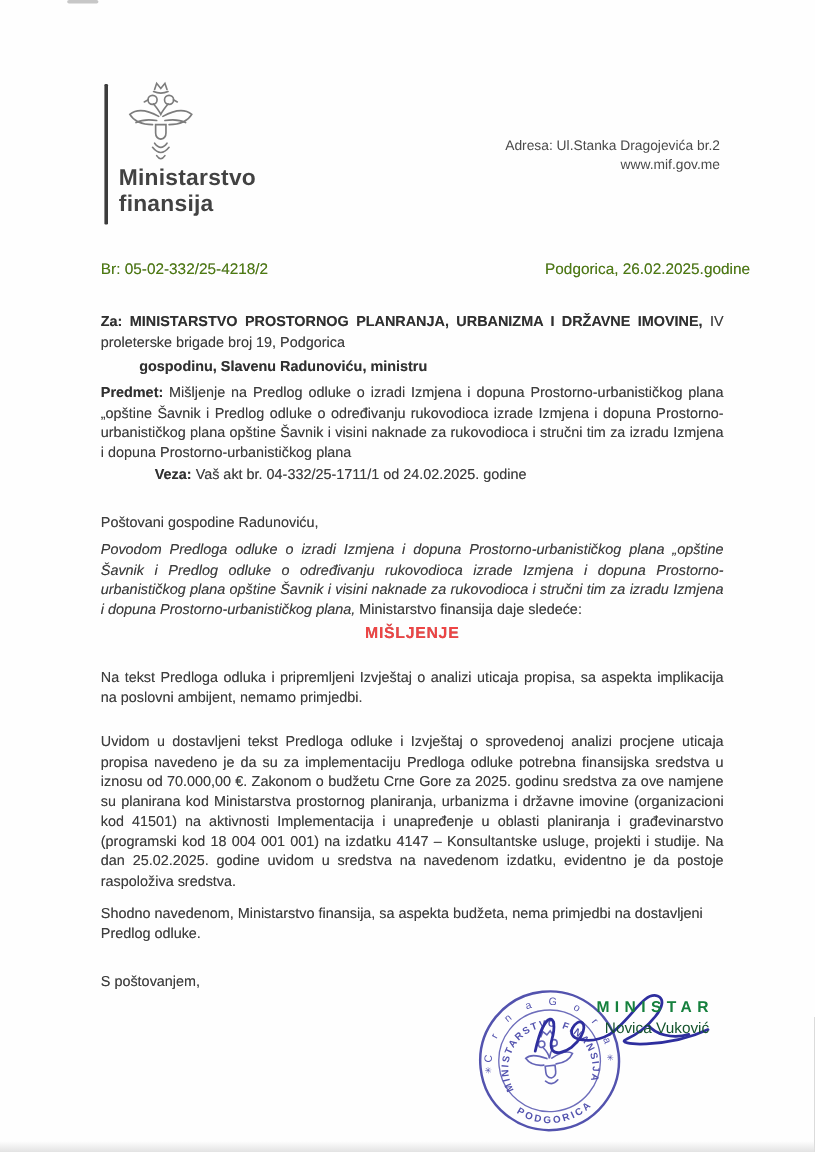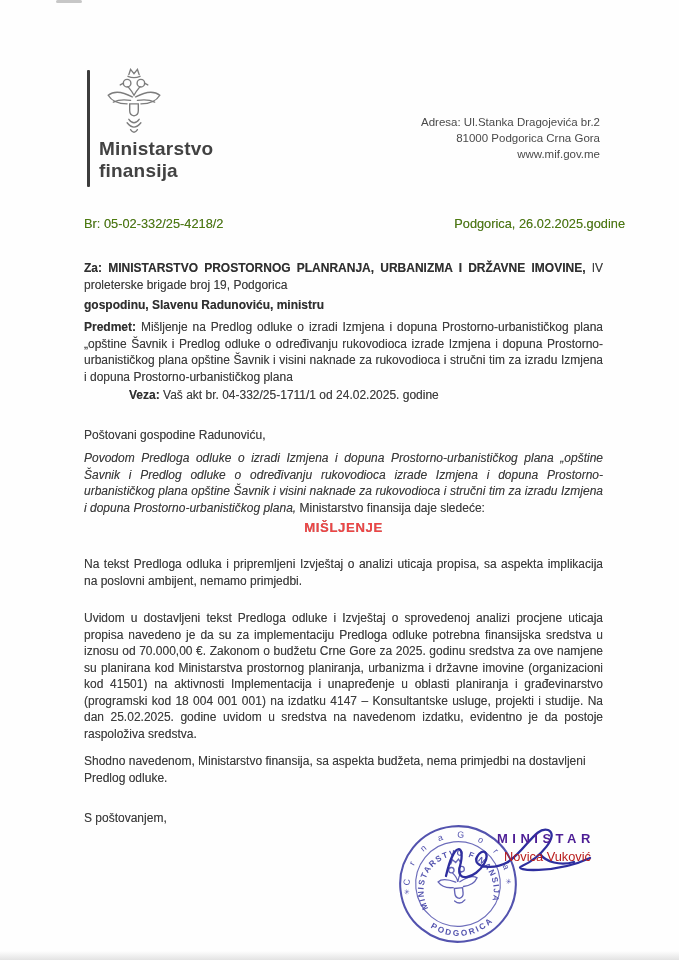--- a/index.html
+++ b/index.html
@@ -22,22 +22,22 @@
   .refrow{left:84px;right:54px;top:216px;display:flex;justify-content:space-between;font-size:12.8px;color:#4d7c0f;}
   
   .blk{left:84px;width:519px;font-size:12px;line-height:16.5px;color:#3d3d3d;}
   .just{text-align:justify;}
   b,.b{font-weight:bold;color:#303030;}
   .it{font-style:italic;}
   .heading{left:84px;width:519px;top:520px;text-align:center;font-weight:bold;font-size:13.2px;letter-spacing:.6px;color:#ef4444;}
   
   .stamp{left:394px;top:820px;width:128px;height:128px;transform:rotate(-6deg);opacity:.92;}
   .sig{left:424px;top:814px;width:190px;height:88px;}
-  .min-title{left:497px;top:831px;font-size:13px;font-weight:bold;letter-spacing:4.5px;color:#4c1d95;}
-  .min-name{left:504px;top:849px;font-size:12.8px;color:#b91c1c;}
+  .min-title{left:497px;top:831px;font-size:13px;font-weight:bold;letter-spacing:4.5px;color:#15803d;}
+  .min-name{left:504px;top:849px;font-size:12.8px;color:#14532d;}
   
   .smudge{left:56px;top:0;width:26px;height:3px;background:#b9b9b9;border-radius:2px;opacity:.8;}
   .edge-bottom{left:0;bottom:0;width:679px;height:9px;background:linear-gradient(180deg,rgba(255,255,255,0),#e3e3e3);}
   .txtshadow{text-shadow:0 0 .5px rgba(70,70,70,.55);}
 </style>
 </head>
 <body>
 
 <div class="page">
 
@@ -71,33 +71,32 @@
     </g>
   </svg>
 
   <div class="abs orgname">
     <div>Ministarstvo</div>
     <div>finansija</div>
   </div>
 
   <div class="abs address">
     <div>Adresa: Ul.Stanka Dragojevića br.2</div>
-    <div>81000 Podgorica Crna Gora</div>
     <div>www.mif.gov.me</div>
   </div>
 
   <div class="abs refrow txtshadow">
     <span>Br: 05-02-332/25-4218/2</span>
     <span>Podgorica, 26.02.2025.godine</span>
   </div>
 
   <div class="abs blk just txtshadow" style="top:260px;">
     <span class="b">Za: </span><span class="b">MINISTARSTVO PROSTORNOG PLANRANJA, URBANIZMA I DRŽAVNE IMOVINE,</span><span> IV proleterske brigade broj 19, Podgorica</span>
   </div>
-  <div class="abs blk b txtshadow" style="top:297px;">gospodinu, Slavenu Radunoviću, ministru</div>
+  <div class="abs blk b txtshadow" style="top:297px;margin-left:32px;">gospodinu, Slavenu Radunoviću, ministru</div>
 
   <div class="abs blk just txtshadow" style="top:319px;">
     <span class="b">Predmet:</span><span> Mišljenje na Predlog odluke o izradi Izmjena i dopuna Prostorno-urbanističkog plana „opštine Šavnik i Predlog odluke o određivanju rukovodioca izrade Izmjena i dopuna Prostorno-urbanističkog plana opštine Šavnik i visini naknade za rukovodioca i stručni tim za izradu Izmjena i dopuna Prostorno-urbanističkog plana</span>
   </div>
 
   <div class="abs blk txtshadow" style="top:387px;margin-left:45px;">
     <span class="b">Veza:</span><span> Vaš akt br. 04-332/25-1711/1 od 24.02.2025. godine</span>
   </div>
 
   <div class="abs blk txtshadow" style="top:427px;">Poštovani gospodine Radunoviću,</div>

